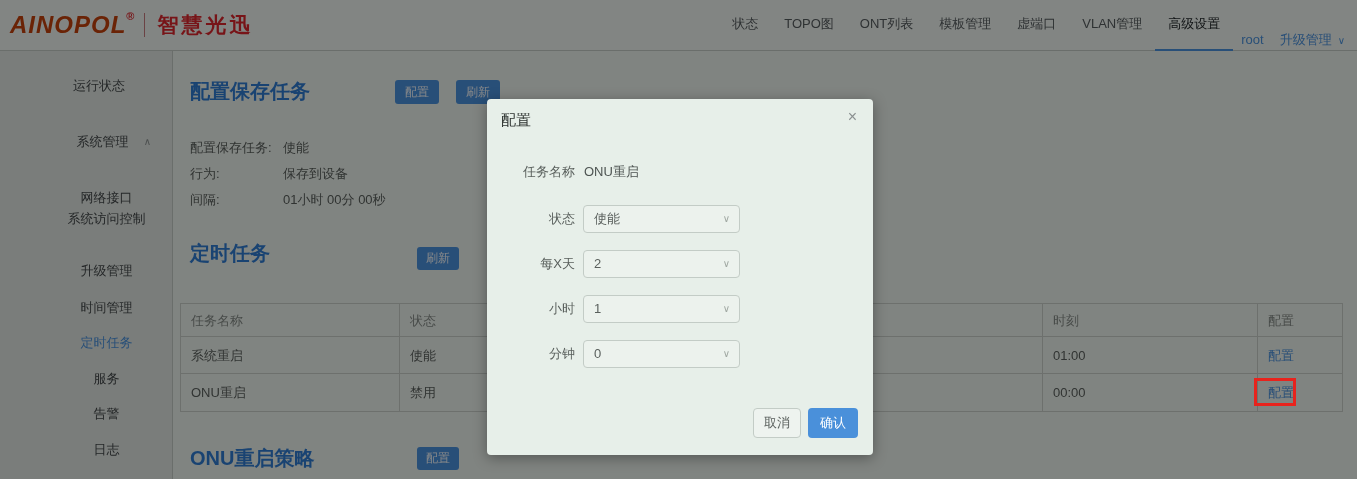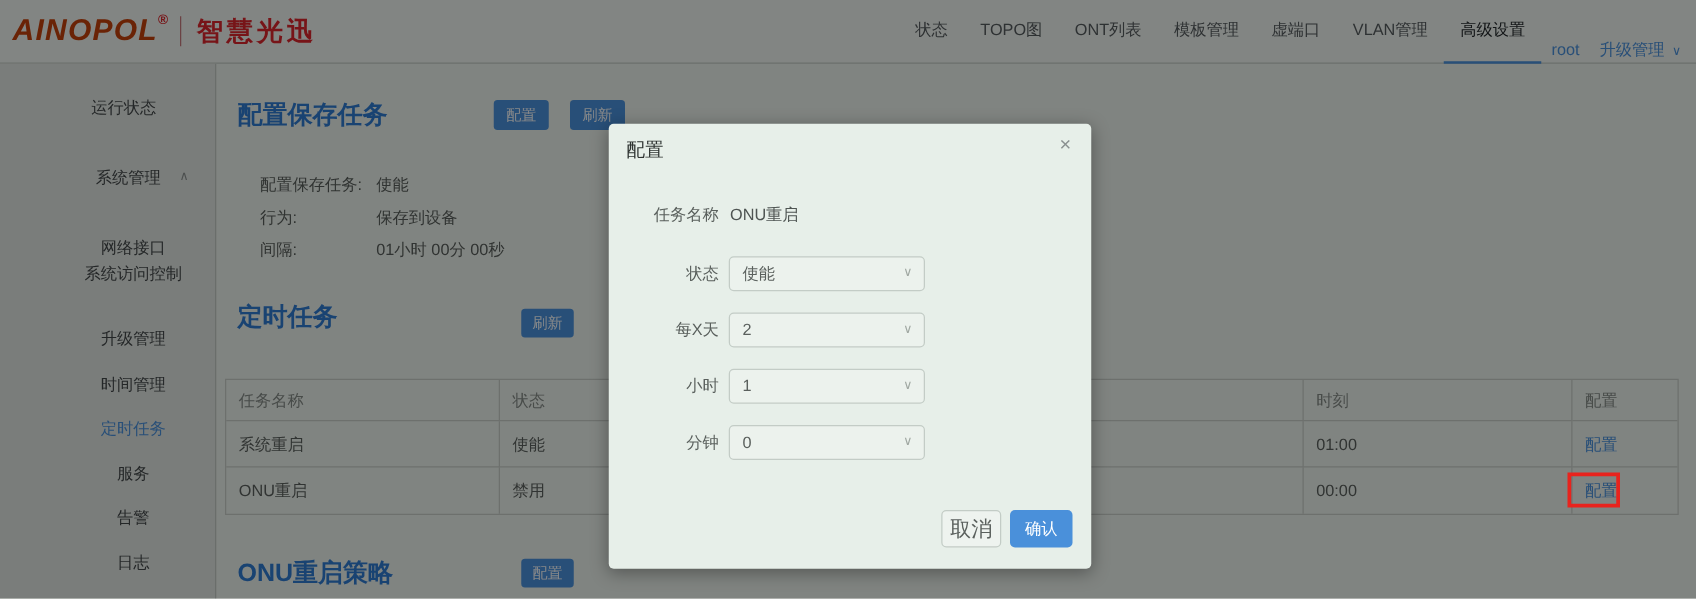--- a/index.html
+++ b/index.html
@@ -29,21 +29,21 @@
   .side-item.lvl1{padding-left:25px;}
   .side-item.lvl2{padding-left:40px;}
   .side-item.active{color:#4a90da;}
   .side-caret{position:absolute;right:22px;top:0;font-size:10px;color:#8a9090;}
 
   
   .sec-title{position:absolute;margin:0;font-size:20px;font-weight:bold;color:#2f7bd0;white-space:nowrap;}
   .btn{position:absolute;background:#4a90da;color:#f2f6fa;font-size:12px;border:none;border-radius:3px;
        text-align:center;cursor:pointer;padding:0;font-family:inherit;}
   .info-row{position:absolute;left:190px;font-size:13px;color:#585e5b;white-space:nowrap;}
-  .info-row .lbl{display:inline-block;width:93px;margin-left:18px;}
+  .info-row .lbl{display:inline-block;width:93px;}
   .task-table{position:absolute;left:180px;top:303px;width:1163px;border:1px solid #c6ccc7;
               box-sizing:border-box;display:grid;grid-template-columns:219px 300px 343px 215px 84px;z-index:1;}
   .cell{box-sizing:border-box;padding-left:10px;font-size:13px;border-right:1px solid #c6ccc7;
         border-bottom:1px solid #c6ccc7;overflow:hidden;white-space:nowrap;}
   .cell.c-last{border-right:none;}
   .cell.th{height:33px;line-height:33px;color:#838a86;}
   .cell.td{height:37px;line-height:37px;color:#5a605d;}
   .cell.r-last{border-bottom:none;}
   .link{color:#4a90da;cursor:pointer;}
 
@@ -54,21 +54,21 @@
   .modal-title{position:absolute;left:14px;top:12px;font-size:15px;color:#2e3331;}
   .modal-close{position:absolute;right:16px;top:10px;font-size:16px;color:#8a9090;cursor:pointer;line-height:16px;}
   .m-row{position:absolute;left:0;width:386px;height:28px;}
   .m-label{position:absolute;left:0;width:88px;text-align:right;line-height:28px;font-size:13px;color:#5a605d;white-space:nowrap;}
   .m-value{position:absolute;left:97px;line-height:28px;font-size:13px;color:#4e5452;white-space:nowrap;}
   .m-select{position:absolute;left:96px;width:157px;height:28px;box-sizing:border-box;
             border:1px solid #c3ccc6;border-radius:4px;background:#ecf2ed;line-height:26px;
             padding-left:10px;font-size:13px;color:#5a605d;cursor:pointer;}
   .m-caret{position:absolute;right:9px;top:0;line-height:26px;font-size:10px;color:#a0a8a2;}
   .btn-cancel{position:absolute;left:266px;top:309px;width:48px;height:30px;background:#eef3ef;
-              border:1px solid #c3ccc6;border-radius:4px;font-size:17px;color:#5a605d;cursor:pointer;font-family:inherit;}
+              border:1px solid #c3ccc6;border-radius:4px;font-size:13px;color:#5a605d;cursor:pointer;font-family:inherit;}
   .btn-confirm{position:absolute;left:321px;top:309px;width:50px;height:30px;background:#4a90da;
                border:none;border-radius:4px;font-size:13px;color:#fff;cursor:pointer;font-family:inherit;}
 
   
   .red-box{position:absolute;left:1254px;top:378px;width:42px;height:28px;border:3px solid #e8231d;
            box-sizing:border-box;z-index:40;}
 </style>
 </head>
 <body>
 

